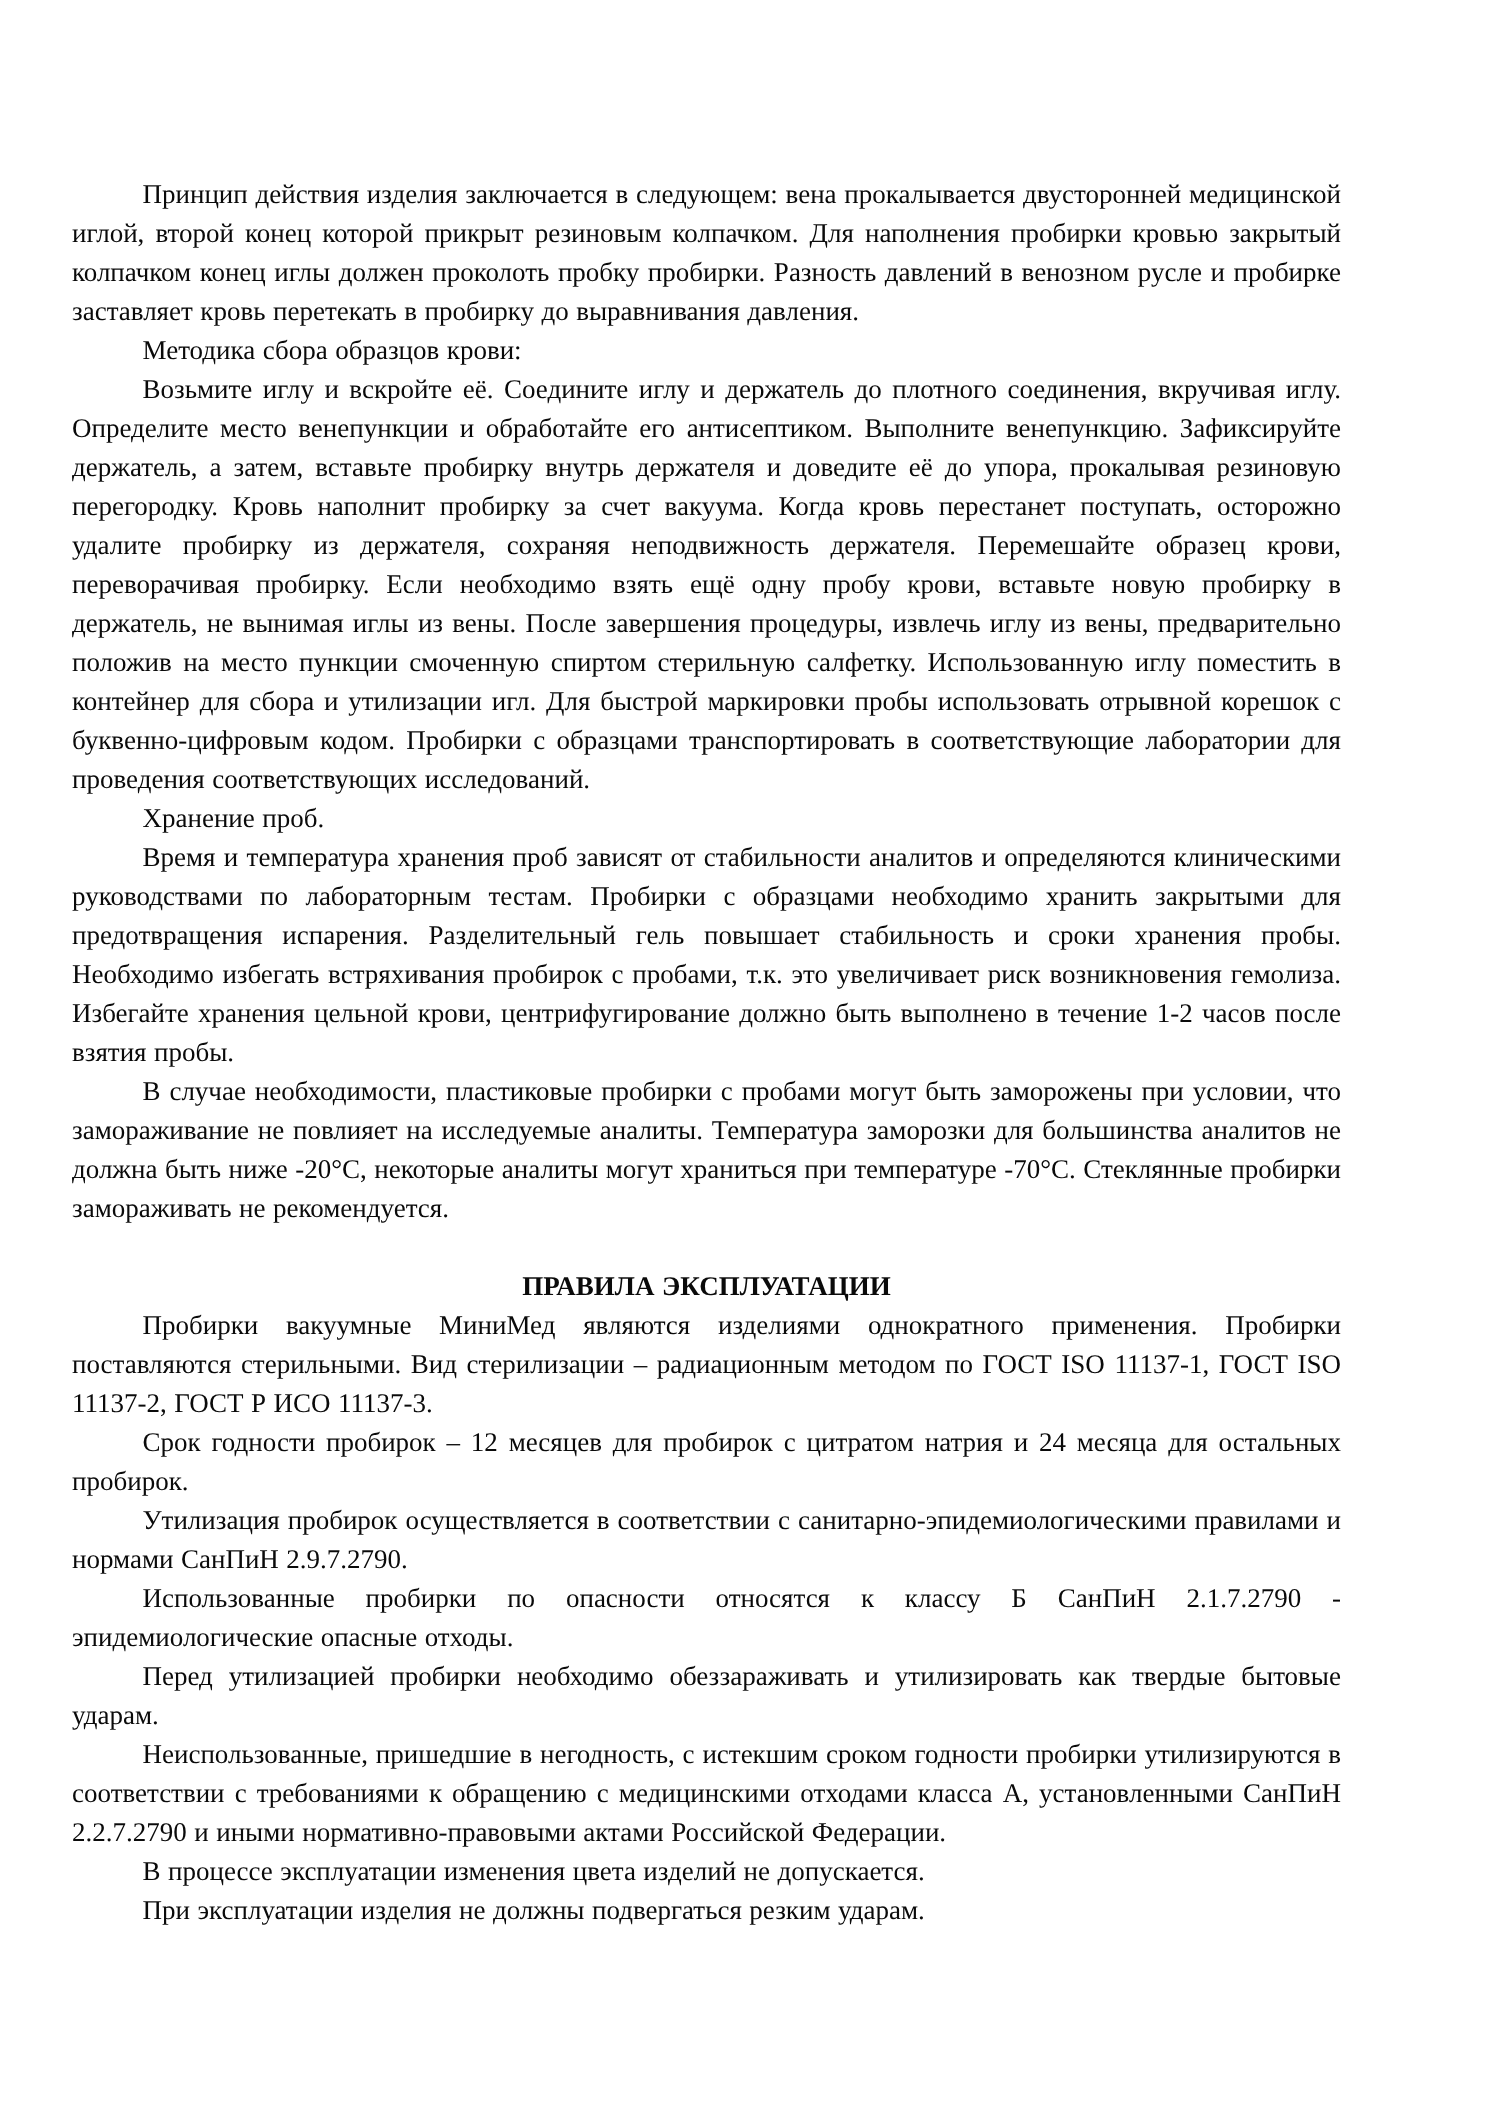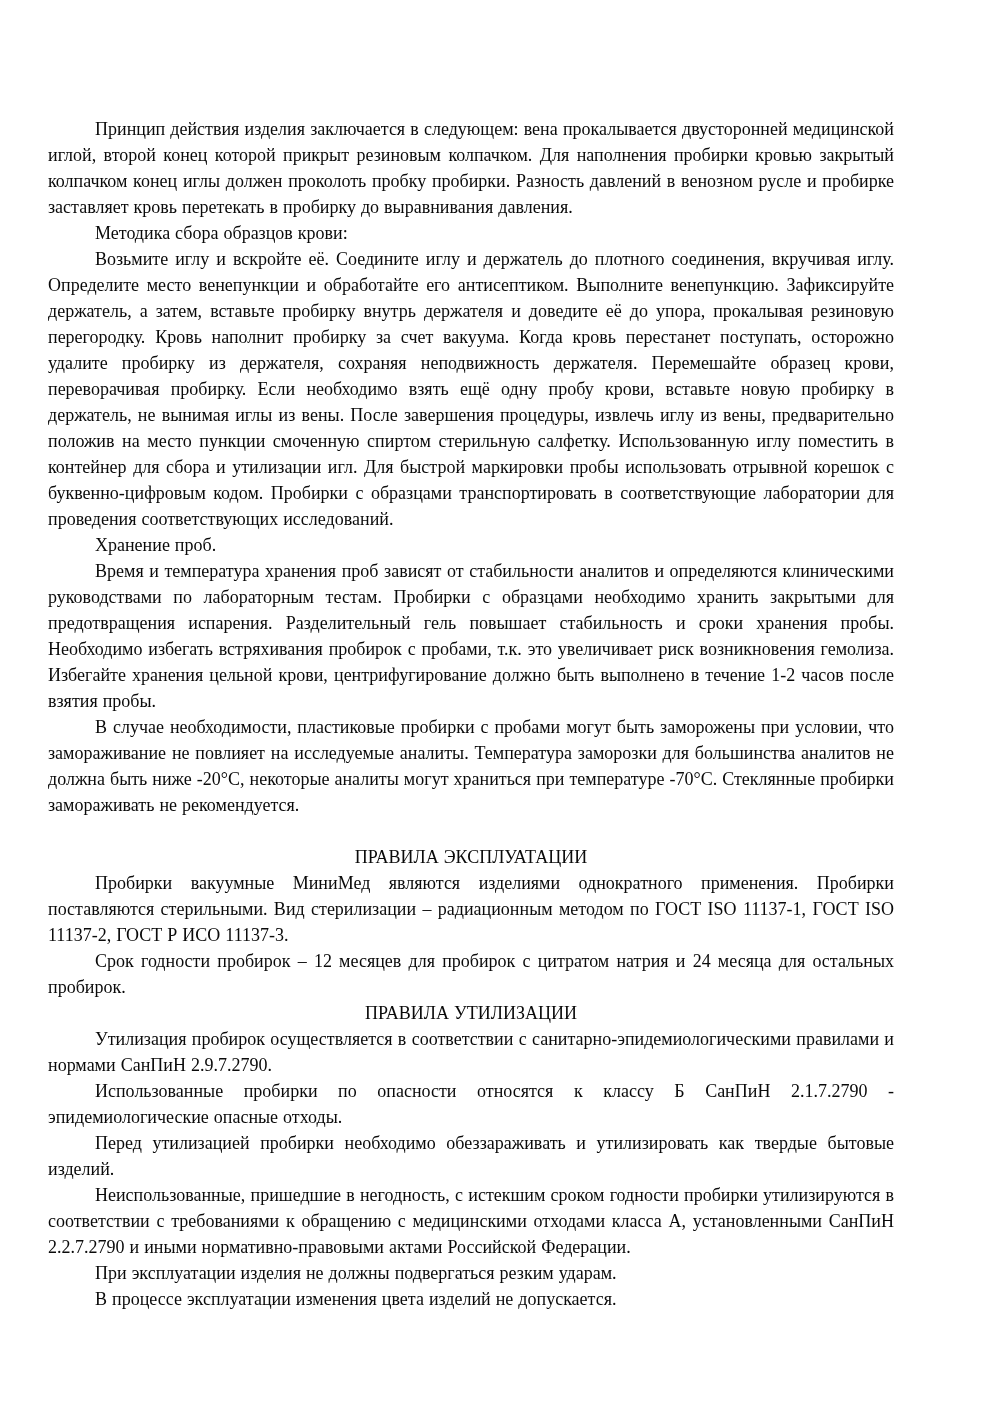--- a/index.html
+++ b/index.html
@@ -27,21 +27,21 @@
     line-height: 26px;
     text-align: justify;
     text-indent: 47px;
     word-spacing: 0.5px;
   }
   .inline-heading {
     font-weight: normal;
     text-align: left !important;
   }
   .center-heading {
-    font-weight: normal;
+    font-weight: bold;
     text-align: center !important;
     text-indent: 0 !important;
   }
   .spaced-before {
     margin-top: 26px !important;
   }
 </style>
 </head>
 <body>
 
@@ -58,28 +58,27 @@
   <p>Время и температура хранения проб зависят от стабильности аналитов и определяются клиническими руководствами по лабораторным тестам. Пробирки с образцами необходимо хранить закрытыми для предотвращения испарения. Разделительный гель повышает стабильность и сроки хранения пробы. Необходимо избегать встряхивания пробирок с пробами, т.к. это увеличивает риск возникновения гемолиза. Избегайте хранения цельной крови, центрифугирование должно быть выполнено в течение 1-2 часов после взятия пробы.</p>
 
   <p>В случае необходимости, пластиковые пробирки с пробами могут быть заморожены при условии, что замораживание не повлияет на исследуемые аналиты. Температура заморозки для большинства аналитов не должна быть ниже -20°С, некоторые аналиты могут храниться при температуре -70°С. Стеклянные пробирки замораживать не рекомендуется.</p>
 
   <p class="center-heading spaced-before">ПРАВИЛА ЭКСПЛУАТАЦИИ</p>
 
   <p>Пробирки вакуумные МиниМед являются изделиями однократного применения. Пробирки поставляются стерильными. Вид стерилизации – радиационным методом по ГОСТ ISO 11137-1, ГОСТ ISO 11137-2, ГОСТ Р ИСО 11137-3.</p>
 
   <p>Срок годности пробирок – 12 месяцев для пробирок с цитратом натрия и 24 месяца для остальных пробирок.</p>
 
-  <p class="center-heading">ПРАВИЛА УТИЛИЗАЦИИ</p>
 
   <p>Утилизация пробирок осуществляется в соответствии с санитарно-эпидемиологическими правилами и нормами СанПиН 2.9.7.2790.</p>
 
   <p>Использованные пробирки по опасности относятся к классу Б СанПиН 2.1.7.2790 - эпидемиологические опасные отходы.</p>
 
-  <p>Перед утилизацией пробирки необходимо обеззараживать и утилизировать как твердые бытовые изделий.</p>
+  <p>Перед утилизацией пробирки необходимо обеззараживать и утилизировать как твердые бытовые ударам.</p>
 
   <p>Неиспользованные, пришедшие в негодность, с истекшим сроком годности пробирки утилизируются в соответствии с требованиями к обращению с медицинскими отходами класса А, установленными СанПиН 2.2.7.2790 и иными нормативно-правовыми актами Российской Федерации.</p>
 
 
+  <p>В процессе эксплуатации изменения цвета изделий не допускается.</p>
+
   <p>При эксплуатации изделия не должны подвергаться резким ударам.</p>
-
-  <p>В процессе эксплуатации изменения цвета изделий не допускается.</p>
 
 </div>
 
 </body></html>

